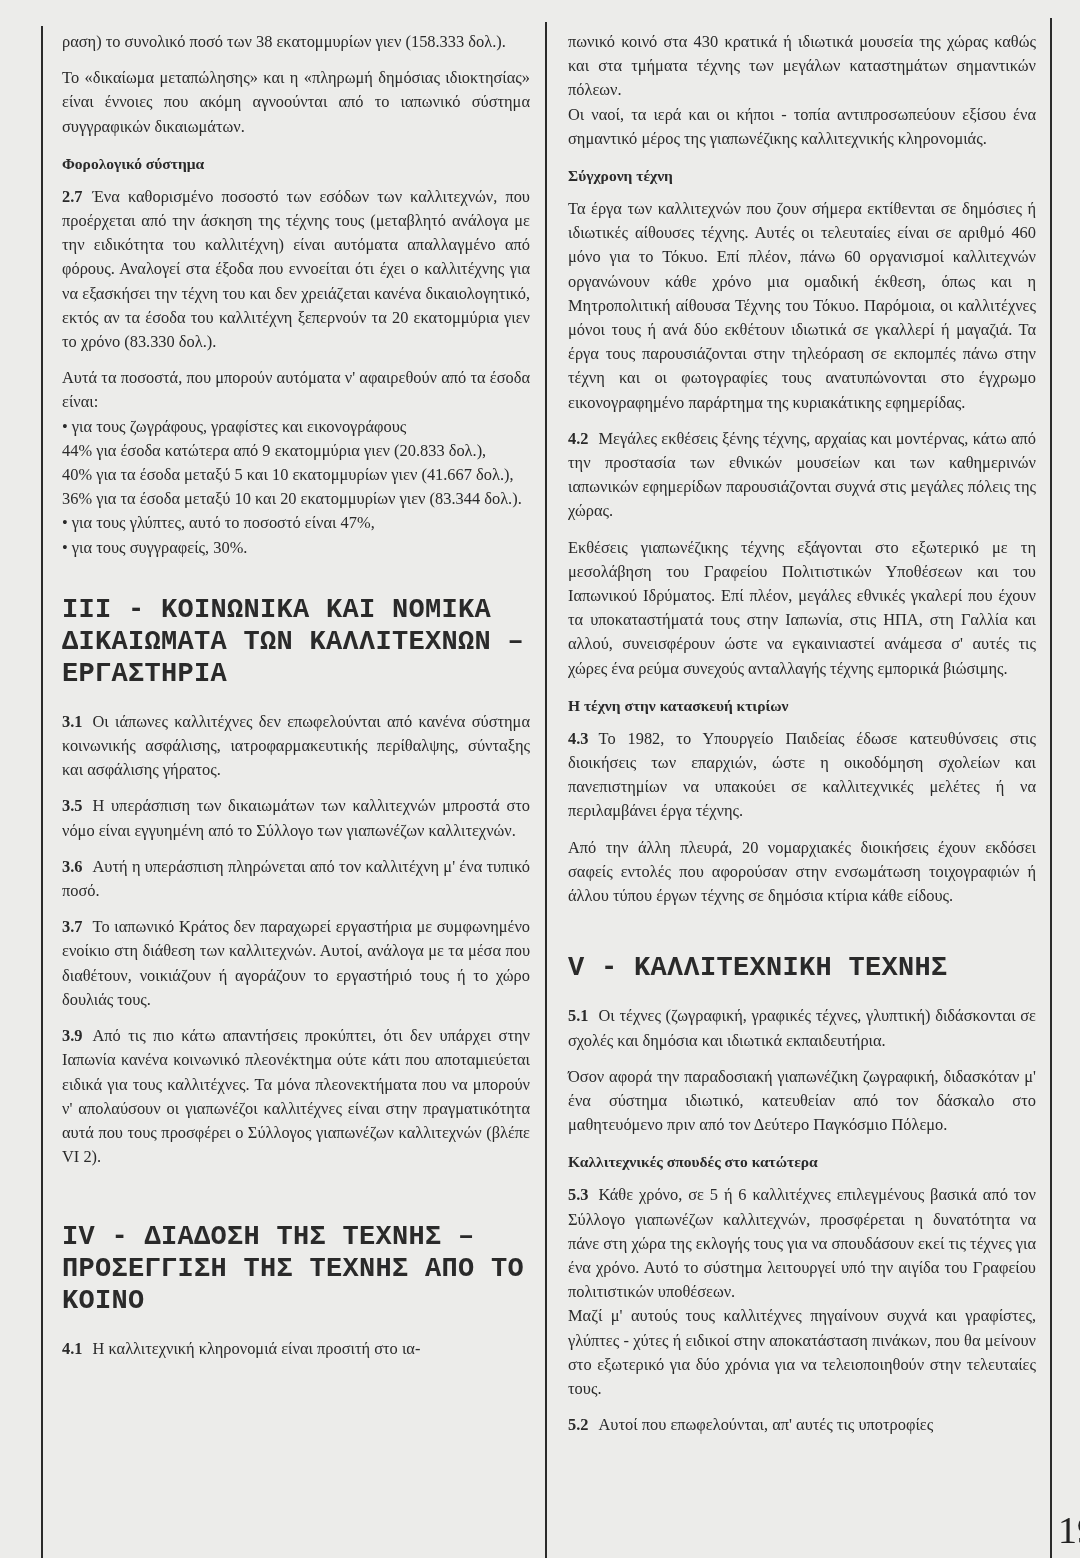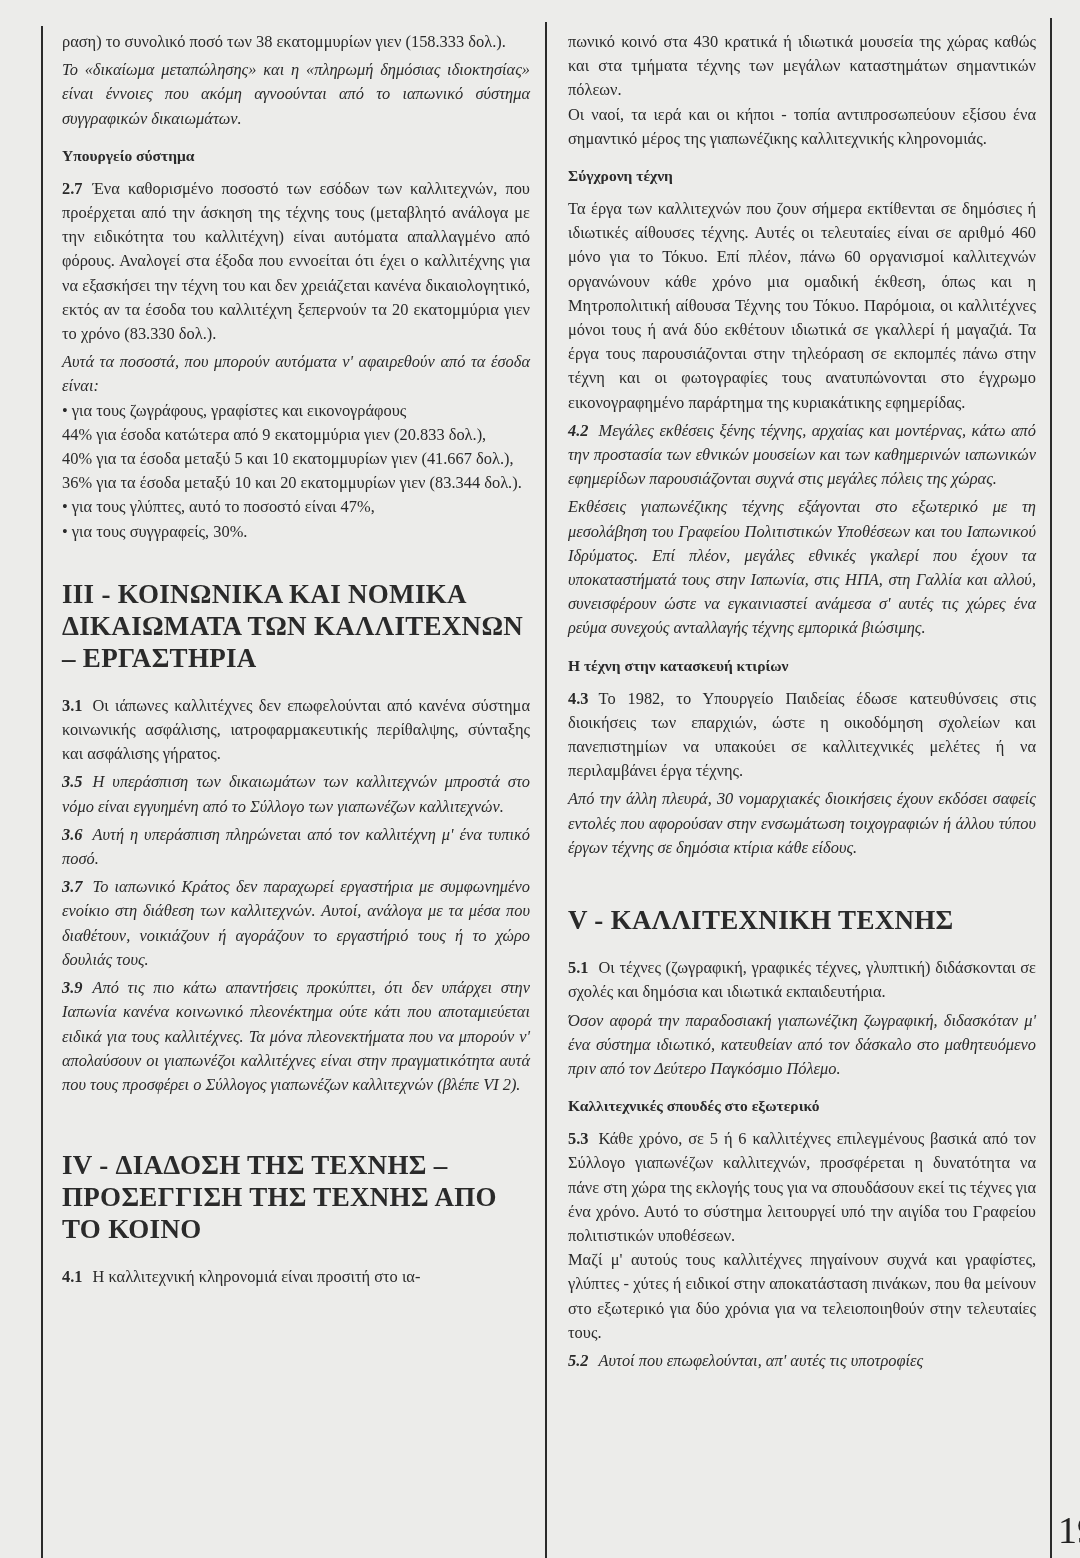--- a/index.html
+++ b/index.html
@@ -13,38 +13,38 @@
   .rule { position: absolute; background: #2b2b2b; width: 2px; }
   .rule.left { left: 41px; top: 26px; height: 1532px; }
   .rule.mid { left: 545px; top: 22px; height: 1536px; }
   .rule.right { left: 1050px; top: 18px; height: 1540px; }
 
   .col { position: absolute; top: 30px; }
   .col.c1 { left: 62px; width: 468px; }
   .col.c2 { left: 568px; width: 468px; }
 
   p { margin: 0; font-size: 16.4px; line-height: 24.2px; text-align: justify; }
-  p.gap { margin-top: 4px; font-style: italic; }
+  p.gap { margin-top: 12px; }
   .num { font-weight: bold; margin-right: 10px; }
   .sub { font-weight: bold; font-size: 15.5px; margin: 16px 0 12px; }
-  .sec { font-weight: bold; font-size: 27px; line-height: 32px; margin: 34px 0 20px; letter-spacing: 0.3px; }
+  .sec { font-weight: bold; font-size: 27px; line-height: 32px; margin: 34px 0 20px; letter-spacing: 0.3px; font-family: Liberation Mono, monospace; }
   .bullet::before { content: "• "; }
   .pagenum { position: absolute; left: 1058px; top: 1510px; font-size: 38px; line-height: 40px; color: #222; }
 </style>
 </head>
 <body>
 
 <div class="rule left"></div>
 <div class="rule mid"></div>
 <div class="rule right"></div>
 
 <div class="col c1">
   <p>ραση) το συνολικό ποσό των 38 εκατομμυρίων γιεν (158.333 δολ.).</p>
   <p class="gap">Το «δικαίωμα μεταπώλησης» και η «πληρωμή δημόσιας ιδιοκτησίας» είναι έννοιες που ακόμη αγνοούνται από το ιαπωνικό σύστημα συγγραφικών δικαιωμάτων.</p>
-  <div class="sub">Υπουργείο σύστημα</div>
+  <div class="sub">Φορολογικό σύστημα</div>
   <p><span class="num">2.7</span><span>Ένα καθορισμένο ποσοστό των εσόδων των καλλιτεχνών, που προέρχεται από την άσκηση της τέχνης τους (μεταβλητό ανάλογα με την ειδικότητα του καλλιτέχνη) είναι αυτόματα απαλλαγμένο από φόρους. Αναλογεί στα έξοδα που εννοείται ότι έχει ο καλλιτέχνης για να εξασκήσει την τέχνη του και δεν χρειάζεται κανένα δικαιολογητικό, εκτός αν τα έσοδα του καλλιτέχνη ξεπερνούν τα 20 εκατομμύρια γιεν το χρόνο (83.330 δολ.).</span></p>
   <p class="gap">Αυτά τα ποσοστά, που μπορούν αυτόματα ν' αφαιρεθούν από τα έσοδα είναι:</p>
   <p class="bullet">για τους ζωγράφους, γραφίστες και εικονογράφους</p>
   <p>44% για έσοδα κατώτερα από 9 εκατομμύρια γιεν (20.833 δολ.),</p>
   <p>40% για τα έσοδα μεταξύ 5 και 10 εκατομμυρίων γιεν (41.667 δολ.),</p>
   <p>36% για τα έσοδα μεταξύ 10 και 20 εκατομμυρίων γιεν (83.344 δολ.).</p>
   <p class="bullet">για τους γλύπτες, αυτό το ποσοστό είναι 47%,</p>
   <p class="bullet">για τους συγγραφείς, 30%.</p>
   <div class="sec">III - ΚΟΙΝΩΝΙΚΑ ΚΑΙ ΝΟΜΙΚΑ ΔΙΚΑΙΩΜΑΤΑ ΤΩΝ ΚΑΛΛΙΤΕΧΝΩΝ – ΕΡΓΑΣΤΗΡΙΑ</div>
   <p><span class="num">3.1</span><span>Οι ιάπωνες καλλιτέχνες δεν επωφελούνται από κανένα σύστημα κοινωνικής ασφάλισης, ιατροφαρμακευτικής περίθαλψης, σύνταξης και ασφάλισης γήρατος.</span></p>
@@ -58,23 +58,23 @@
 
 <div class="col c2">
   <p>πωνικό κοινό στα 430 κρατικά ή ιδιωτικά μουσεία της χώρας καθώς και στα τμήματα τέχνης των μεγάλων καταστημάτων σημαντικών πόλεων.</p>
   <p>Οι ναοί, τα ιερά και οι κήποι - τοπία αντιπροσωπεύουν εξίσου ένα σημαντικό μέρος της γιαπωνέζικης καλλιτεχνικής κληρονομιάς.</p>
   <div class="sub">Σύγχρονη τέχνη</div>
   <p>Τα έργα των καλλιτεχνών που ζουν σήμερα εκτίθενται σε δημόσιες ή ιδιωτικές αίθουσες τέχνης. Αυτές οι τελευταίες είναι σε αριθμό 460 μόνο για το Τόκυο. Επί πλέον, πάνω 60 οργανισμοί καλλιτεχνών οργανώνουν κάθε χρόνο μια ομαδική έκθεση, όπως και η Μητροπολιτική αίθουσα Τέχνης του Τόκυο. Παρόμοια, οι καλλιτέχνες μόνοι τους ή ανά δύο εκθέτουν ιδιωτικά σε γκαλλερί ή μαγαζιά. Τα έργα τους παρουσιάζονται στην τηλεόραση σε εκπομπές πάνω στην τέχνη και οι φωτογραφίες τους ανατυπώνονται στο έγχρωμο εικονογραφημένο παράρτημα της κυριακάτικης εφημερίδας.</p>
   <p class="gap"><span class="num">4.2</span><span>Μεγάλες εκθέσεις ξένης τέχνης, αρχαίας και μοντέρνας, κάτω από την προστασία των εθνικών μουσείων και των καθημερινών ιαπωνικών εφημερίδων παρουσιάζονται συχνά στις μεγάλες πόλεις της χώρας.</span></p>
   <p class="gap">Εκθέσεις γιαπωνέζικης τέχνης εξάγονται στο εξωτερικό με τη μεσολάβηση του Γραφείου Πολιτιστικών Υποθέσεων και του Ιαπωνικού Ιδρύματος. Επί πλέον, μεγάλες εθνικές γκαλερί που έχουν τα υποκαταστήματά τους στην Ιαπωνία, στις ΗΠΑ, στη Γαλλία και αλλού, συνεισφέρουν ώστε να εγκαινιαστεί ανάμεσα σ' αυτές τις χώρες ένα ρεύμα συνεχούς ανταλλαγής τέχνης εμπορικά βιώσιμης.</p>
   <div class="sub">Η τέχνη στην κατασκευή κτιρίων</div>
   <p><span class="num">4.3</span><span>Το 1982, το Υπουργείο Παιδείας έδωσε κατευθύνσεις στις διοικήσεις των επαρχιών, ώστε η οικοδόμηση σχολείων και πανεπιστημίων να υπακούει σε καλλιτεχνικές μελέτες ή να περιλαμβάνει έργα τέχνης.</span></p>
-  <p class="gap">Από την άλλη πλευρά, 30 νομαρχιακές διοικήσεις έχουν εκδόσει σαφείς εντολές που αφορούσαν στην ενσωμάτωση τοιχογραφιών ή άλλου τύπου έργων τέχνης σε δημόσια κτίρια κάθε είδους.</p>
+  <p class="gap">Από την άλλη πλευρά, 20 νομαρχιακές διοικήσεις έχουν εκδόσει σαφείς εντολές που αφορούσαν στην ενσωμάτωση τοιχογραφιών ή άλλου τύπου έργων τέχνης σε δημόσια κτίρια κάθε είδους.</p>
   <div class="sec" style="margin-top:44px">V - ΚΑΛΛΙΤΕΧΝΙΚΗ ΤΕΧΝΗΣ</div>
   <p><span class="num">5.1</span><span>Οι τέχνες (ζωγραφική, γραφικές τέχνες, γλυπτική) διδάσκονται σε σχολές και δημόσια και ιδιωτικά εκπαιδευτήρια.</span></p>
   <p class="gap">Όσον αφορά την παραδοσιακή γιαπωνέζικη ζωγραφική, διδασκόταν μ' ένα σύστημα ιδιωτικό, κατευθείαν από τον δάσκαλο στο μαθητευόμενο πριν από τον Δεύτερο Παγκόσμιο Πόλεμο.</p>
-  <div class="sub">Καλλιτεχνικές σπουδές στο εξωτερικό</div>
+  <div class="sub">Καλλιτεχνικές σπουδές στο κατώτερα</div>
   <p><span class="num">5.3</span><span>Κάθε χρόνο, σε 5 ή 6 καλλιτέχνες επιλεγμένους βασικά από τον Σύλλογο γιαπωνέζων καλλιτεχνών, προσφέρεται η δυνατότητα να πάνε στη χώρα της εκλογής τους για να σπουδάσουν εκεί τις τέχνες για ένα χρόνο. Αυτό το σύστημα λειτουργεί υπό την αιγίδα του Γραφείου πολιτιστικών υποθέσεων.</span></p>
   <p>Μαζί μ' αυτούς τους καλλιτέχνες πηγαίνουν συχνά και γραφίστες, γλύπτες - χύτες ή ειδικοί στην αποκατάσταση πινάκων, που θα μείνουν στο εξωτερικό για δύο χρόνια για να τελειοποιηθούν στην τελευταίες τους.</p>
   <p class="gap"><span class="num">5.2</span><span>Αυτοί που επωφελούνται, απ' αυτές τις υποτροφίες</span></p>
 </div>
 
 <div class="pagenum">19</div>
 
 </body></html>

